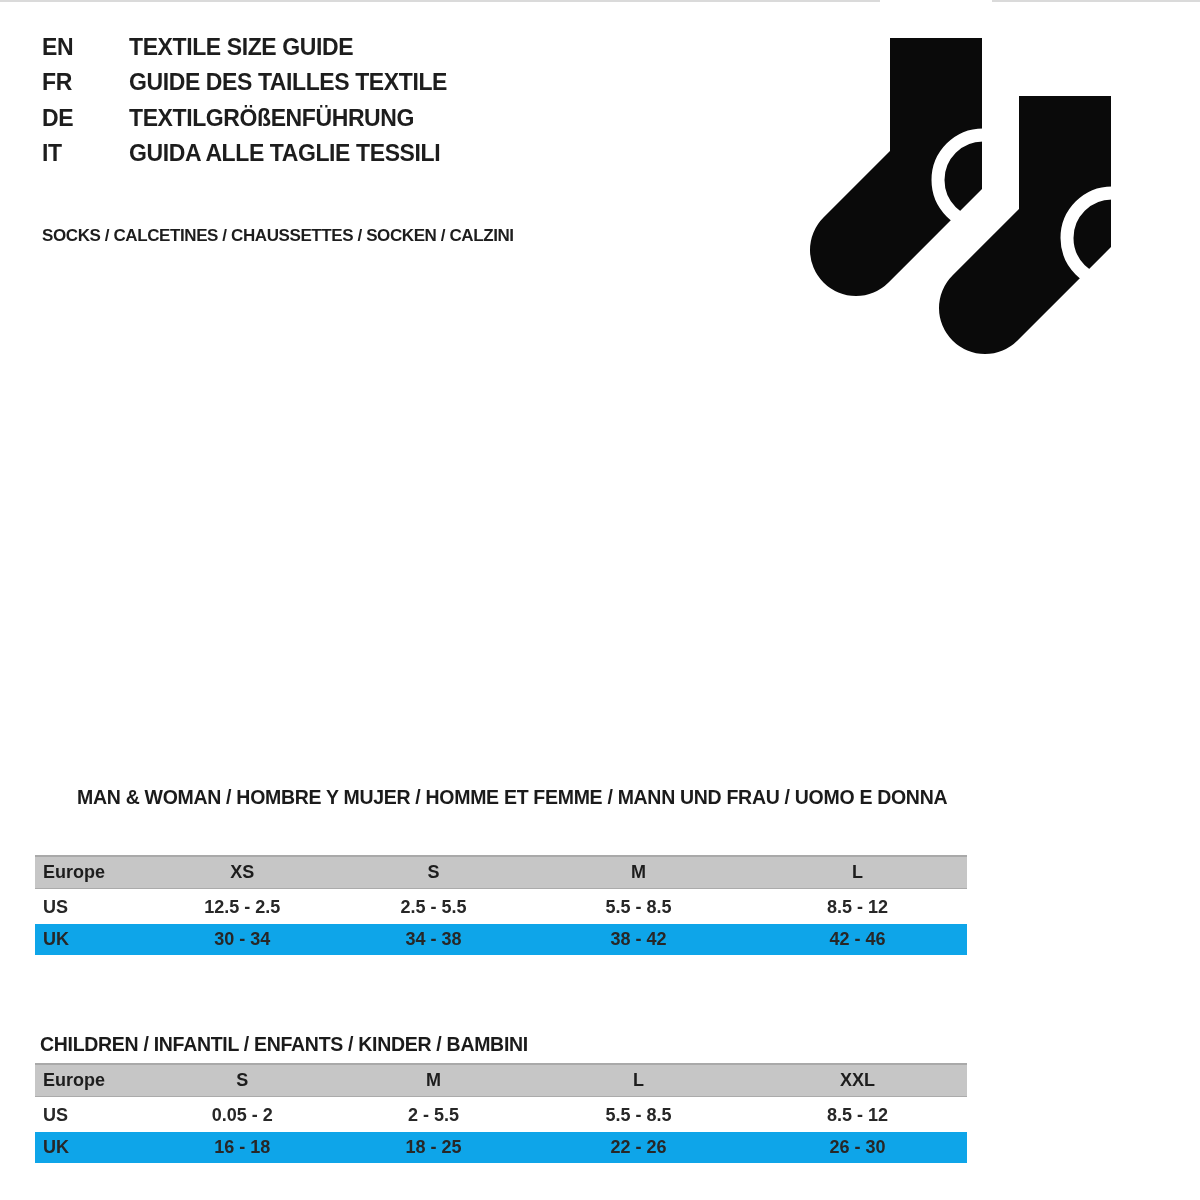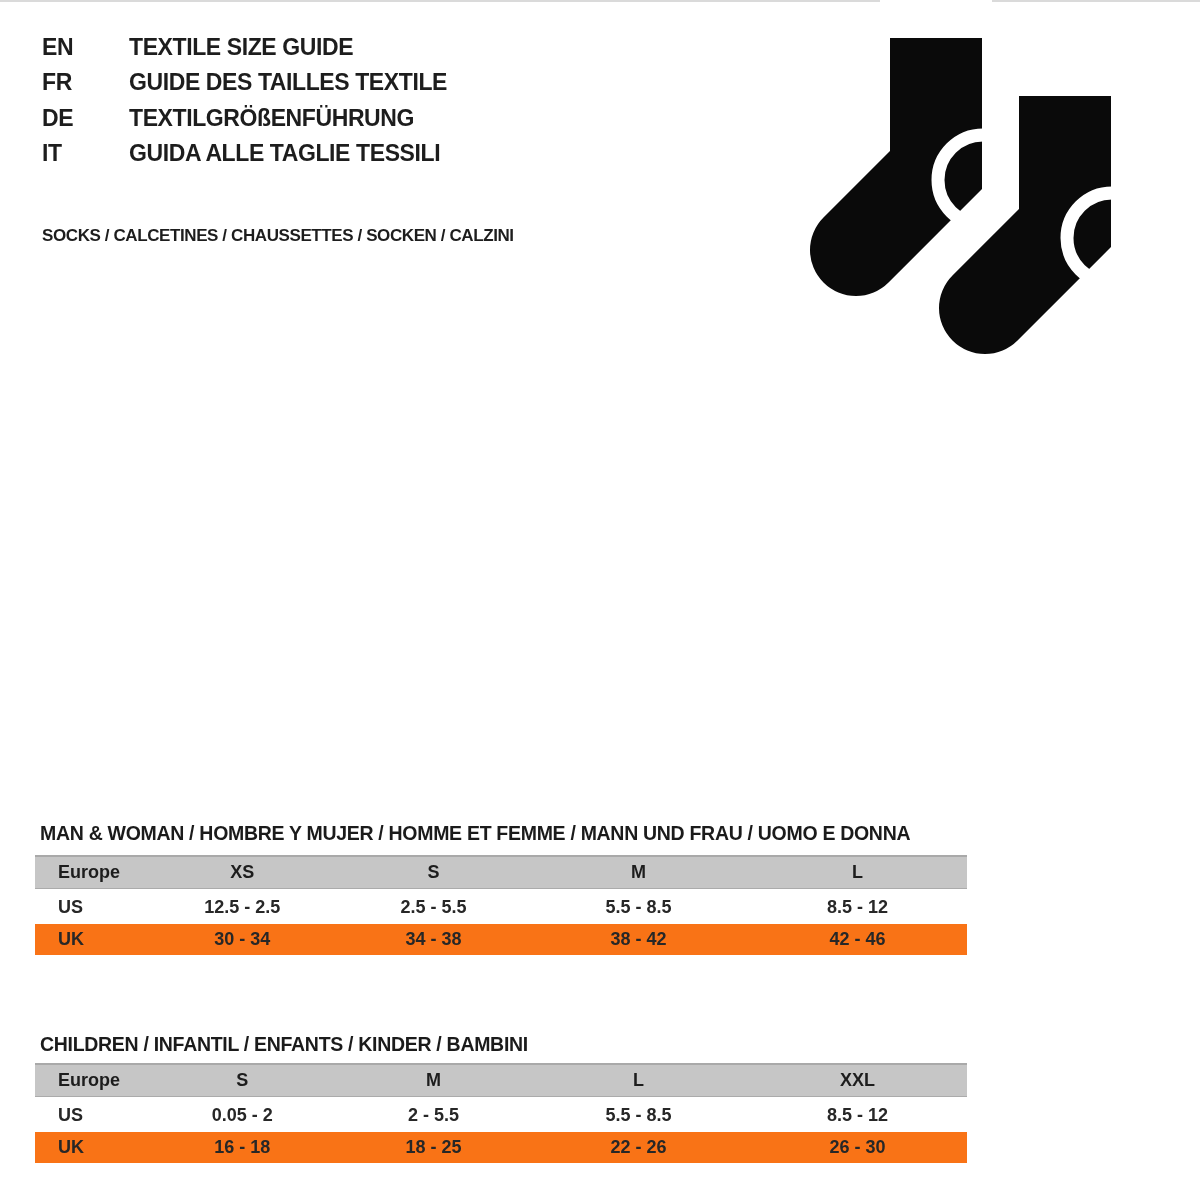--- a/index.html
+++ b/index.html
@@ -27,22 +27,22 @@
   .tbl-title{position:absolute;left:40px;font-size:19.5px;letter-spacing:-0.3px;color:#1b1b1b;}
   .tbl{position:absolute;left:35px;width:932px;font-size:18px;color:#272727;}
   .trow{display:flex;height:31px;align-items:center;}
   .trow.thead{
     background:#c6c6c6;
     border-top:2px solid #a9a9a9;
     border-bottom:1px solid #ababab;
     margin-bottom:3px;
     color:#1d1d1d;
   }
-  .trow.r-alt{background:#f97316;margin-top:1px;}
-  .c0{width:12%;padding-left:23px;box-sizing:border-box;text-align:left;}
+  .trow.r-alt{background:#0ea5e9;margin-top:1px;}
+  .c0{width:12%;padding-left:8px;box-sizing:border-box;text-align:left;}
   .c1,.c2{width:20.5%;text-align:center;}
   .c3,.c4{width:23.5%;text-align:center;}
 </style>
 </head>
 <body>
 
 <div class="top-line"></div>
 
 <div class="langs">
   <div class="lang">
@@ -72,21 +72,21 @@
         <path d="M936,38 L936,170 L856,250" fill="none" stroke="#0a0a0a" stroke-width="92" stroke-linecap="round" stroke-linejoin="miter"></path>
         <rect x="880" y="-14" width="112" height="52" fill="#ffffff"></rect>
         <circle cx="983" cy="180" r="45" fill="none" stroke="#ffffff" stroke-width="13"></circle>
       </g>
     </defs>
     <use href="#sock"></use>
     <use href="#sock" transform="translate(129,58)"></use>
   </svg>
 </div>
 
-<div class="tbl-title" style="top:822px;">MAN &amp; WOMAN / HOMBRE Y MUJER / HOMME ET FEMME / MANN UND FRAU / UOMO E DONNA</div>
+<div class="tbl-title" style="top:786px;margin-left:37px;">MAN &amp; WOMAN / HOMBRE Y MUJER / HOMME ET FEMME / MANN UND FRAU / UOMO E DONNA</div>
 <div class="tbl" style="top:855px;">
   <div class="trow thead">
     <span class="c0">Europe</span>
     <span class="c1">XS</span>
     <span class="c2">S</span>
     <span class="c3">M</span>
     <span class="c4">L</span>
   </div>
   <div class="trow">
     <span class="c0">US</span>

